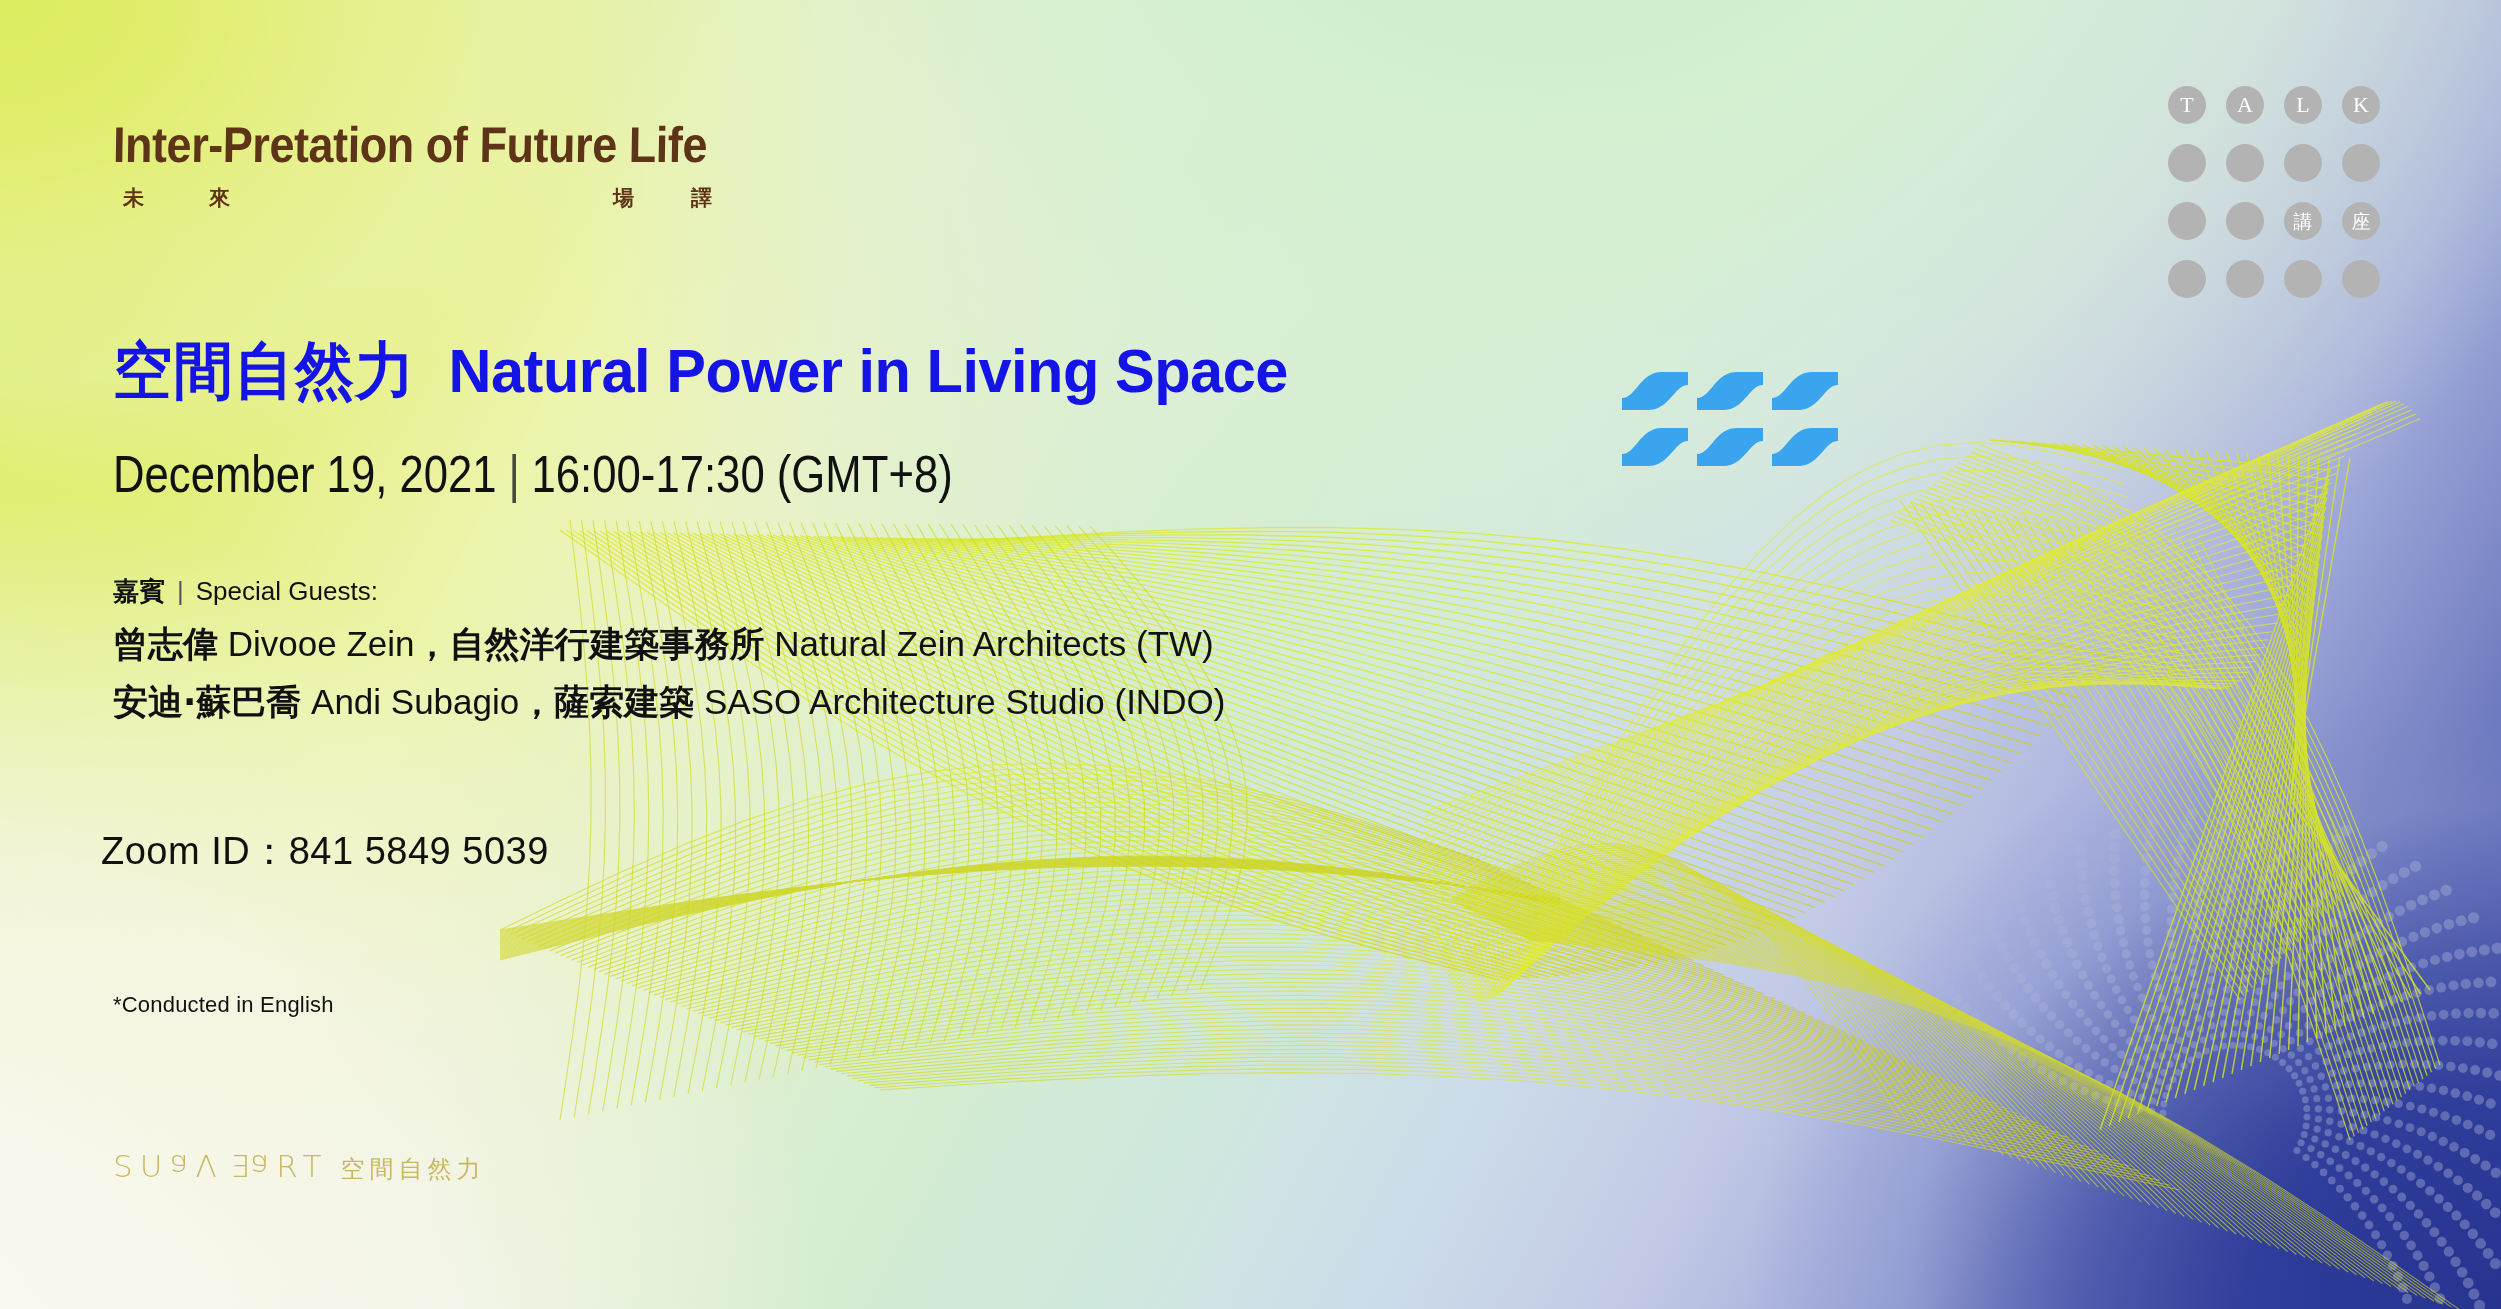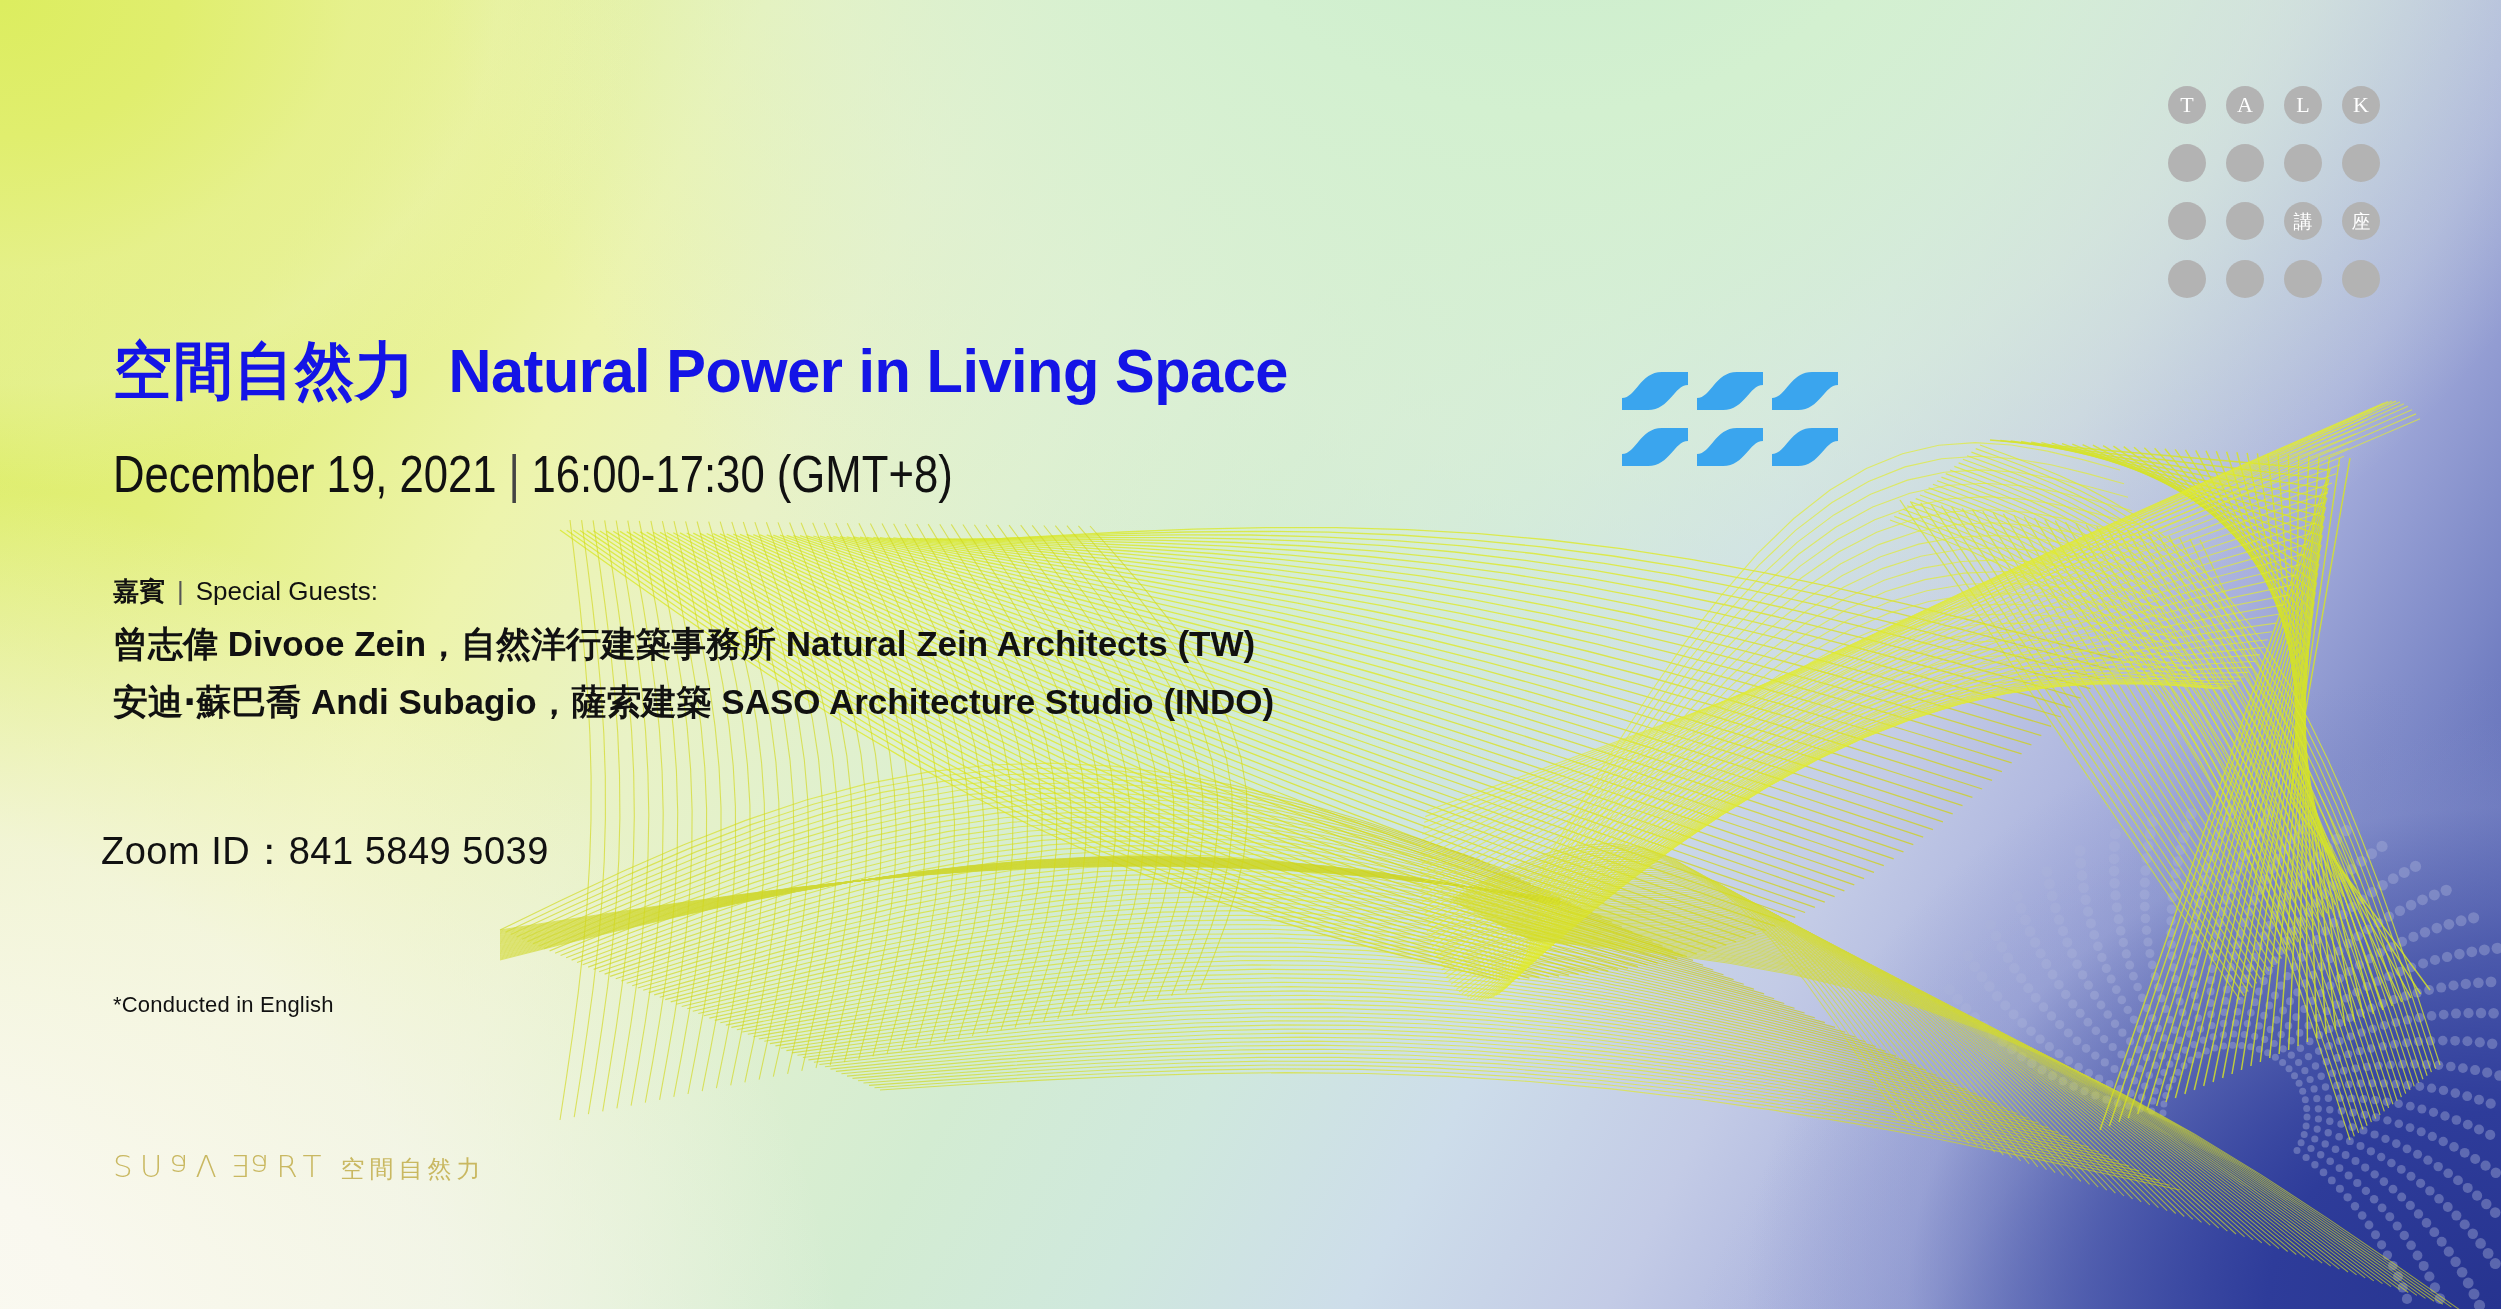--- a/index.html
+++ b/index.html
@@ -98,21 +98,21 @@
   .g-head{
     font-size:26px;line-height:1.0;margin-bottom:22px;
   }
   .g-head .zh{font-family:"DejaVu Sans", sans-serif;font-weight:bold;}
   .g-head .bar{color:#555;font-weight:300;padding:0 12px;}
   .g-head .en{font-family:"Liberation Sans", sans-serif;font-weight:400;letter-spacing:0px;}
   .g-line{
     font-size:35px;line-height:1.0;margin-bottom:22px;
   }
   .g-line .zh{font-family:"DejaVu Sans", sans-serif;font-weight:bold;}
-  .g-line .en{font-family:"Liberation Sans", sans-serif;font-weight:700;}
+  .g-line .en{font-family:"Liberation Sans", sans-serif;font-weight:400;}
 
   
   #zoominfo{
     position:absolute;left:101px;top:832px;
     color:#111111;white-space:nowrap;
   }
   .z-line{
     font-family:"Liberation Sans", sans-serif;
     font-size:38px;line-height:1.0;margin-bottom:25px;letter-spacing:0.5px;
   }
@@ -1271,20 +1271,29 @@
           <polyline points="1523.8,936.9 1587.6,941.5 1651.4,947.1 1715.2,954.7 1779.0,965.4 1842.8,979.7 1906.6,998.3 1970.4,1021.5 2034.2,1049.5 2098.0,1082.1 2161.8,1119.0 2225.5,1159.6 2289.3,1203.1 2353.1,1248.7 2416.9,1295.4" fill="none" stroke="#d6de24" stroke-width="1.05" opacity="0.75"></polyline>
           <polyline points="1525.1,937.5 1589.4,942.5 1653.7,948.4 1718.0,956.4 1782.4,967.4 1846.7,982.0 1911.0,1000.8 1975.3,1024.2 2039.6,1052.3 2103.9,1085.0 2168.3,1122.0 2232.6,1162.6 2296.9,1206.1 2361.2,1251.7 2425.5,1298.3" fill="none" stroke="#d6de24" stroke-width="1.05" opacity="0.75"></polyline>
           <polyline points="1526.3,938.2 1591.2,943.4 1656.0,949.8 1720.8,958.1 1785.7,969.4 1850.5,984.2 1915.4,1003.3 1980.2,1026.9 2045.1,1055.2 2109.9,1088.0 2174.8,1125.0 2239.6,1165.6 2304.5,1209.1 2369.3,1254.7 2434.2,1301.2" fill="none" stroke="#d6de24" stroke-width="1.05" opacity="0.75"></polyline>
           <polyline points="1527.5,938.8 1592.9,944.4 1658.3,951.1 1723.7,959.8 1789.0,971.4 1854.4,986.5 1919.8,1005.8 1985.2,1029.6 2050.5,1058.0 2115.9,1090.9 2181.3,1128.0 2246.6,1168.6 2312.0,1212.1 2377.4,1257.6 2442.8,1304.2" fill="none" stroke="#d6de24" stroke-width="1.05" opacity="0.75"></polyline>
           <polyline points="1528.8,939.4 1594.7,945.4 1660.6,952.5 1726.5,961.5 1792.4,973.4 1858.3,988.8 1924.2,1008.3 1990.1,1032.3 2056.0,1060.9 2121.9,1093.8 2187.8,1130.9 2253.7,1171.6 2319.6,1215.1 2385.5,1260.6 2451.4,1307.1" fill="none" stroke="#d6de24" stroke-width="1.05" opacity="0.75"></polyline>
           <polyline points="1530.0,940.0 1596.4,946.4 1662.9,953.8 1729.3,963.2 1795.7,975.3 1862.1,991.1 1928.6,1010.8 1995.0,1035.0 2061.4,1063.7 2127.9,1096.8 2194.3,1133.9 2260.7,1174.6 2327.1,1218.1 2393.6,1263.5 2460.0,1310.0" fill="none" stroke="#d6de24" stroke-width="1.05" opacity="0.75"></polyline>
         </g>
     </g>
   </svg>
 
+  <div id="header">
+    <div class="hdr-en">Inter-Pretation of Future Life</div>
+    <div class="hdr-zh-row">
+      <span class="hdr-zh hz1">未</span>
+      <span class="hdr-zh hz2">來</span>
+      <span class="hdr-zh hz3">場</span>
+      <span class="hdr-zh hz4">譯</span>
+    </div>
+  </div>
 
   <div id="title">
     <span class="zh">空間自然力</span><span>&nbsp;&nbsp;</span><span class="en">Natural Power in Living Space</span>
   </div>
 
   <div id="dateline">
     <span>December 19, 2021</span><span class="sep">|</span><span>16:00-17:30 (GMT+8)</span>
   </div>
 
   <div id="guests">

